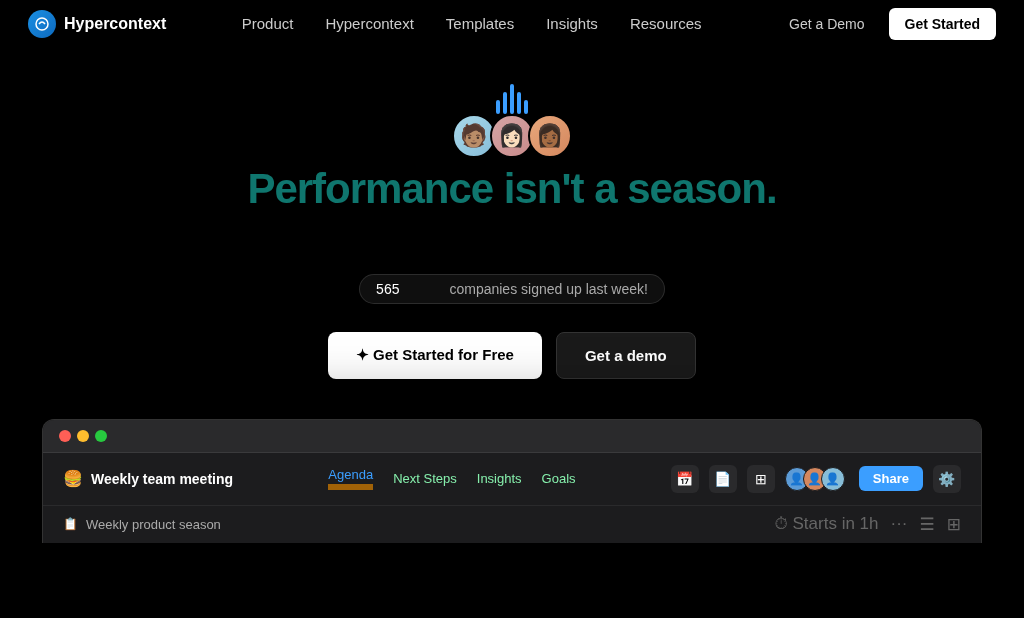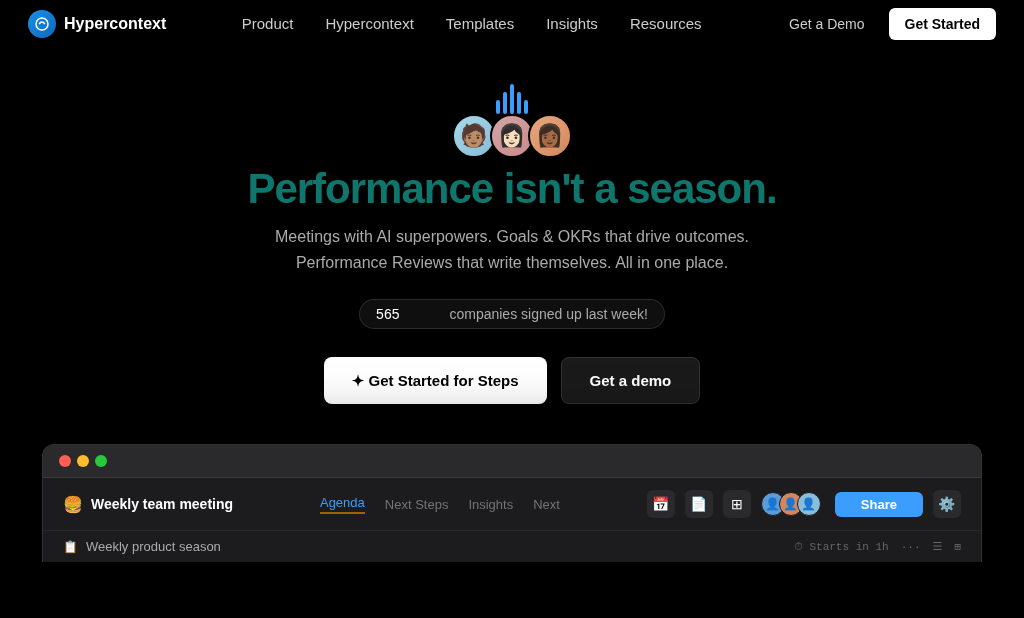--- a/index.html
+++ b/index.html
@@ -250,26 +250,26 @@
       font-size: 14px;
     }
     .meeting-icon { font-size: 16px; }
     .meeting-tabs {
       display: flex;
       align-items: center;
       gap: 20px;
     }
     .meeting-tab {
       font-size: 13px;
-      color: #737373;
+      color: #86efac;
       cursor: pointer;
     }
     .meeting-tab.active {
       color: #3b9eff;
-      border-bottom: 2px solid #a16207;
+      border-bottom: 6px solid #a16207;
       padding-bottom: 2px;
     }
     .meeting-actions {
       display: flex;
       align-items: center;
       gap: 10px;
     }
     .action-icon {
       width: 28px;
       height: 28px;
@@ -279,21 +279,21 @@
       align-items: center;
       justify-content: center;
       font-size: 14px;
       cursor: pointer;
     }
     .share-btn {
       background: #3b9eff;
       color: #fff;
       border: none;
       border-radius: 6px;
-      padding: 5px 26px;
+      padding: 5px 14px;
       font-size: 13px;
       font-weight: 600;
       cursor: pointer;
     }
     .meeting-member-avatars {
       display: flex;
       margin-right: 4px;
     }
     .mini-avatar {
       width: 24px;
@@ -320,23 +320,22 @@
       align-items: center;
       gap: 8px;
       font-size: 13px;
       color: #aaa;
     }
     .meeting-item-icon { font-size: 12px; color: #666; }
     .meeting-meta {
       display: flex;
       align-items: center;
       gap: 12px;
-      font-size: 11px;
+      font-size: 17px;
       color: #666;
-      font-family: Liberation Mono, monospace;
     }
   </style>
 </head>
 <body>
 
 <nav>
   <a class="nav-logo" href="#">
     <div class="logo-icon">
       <svg width="16" height="16" viewBox="0 0 16 16" fill="none">
         <circle cx="8" cy="8" r="6" stroke="white" stroke-width="1.5"></circle>
@@ -371,52 +370,51 @@
     <div class="avatars-row">
       <div class="avatar-circle avatar-1">🧑🏽</div>
       <div class="avatar-circle avatar-2">👩🏻</div>
       <div class="avatar-circle avatar-3">👩🏾</div>
     </div>
   </div>
 
   <h1 class="hero-headline">Performance isn't a season.</h1>
 
   <p class="hero-subtext">
-    <span>Meetings with AI superpowers. Goals &amp; OKRs that drive outcomes.</span><br>
-    <span>Performance Reviews that write themselves. All in one place.</span>
+    <br>
   </p>
 
   <div class="social-proof">
     <span class="social-proof-number">565</span>
     <span class="social-proof-text">companies signed up last week!</span>
   </div>
 
   <div class="cta-buttons">
-    <button class="btn-primary">✦ Get Started for Steps</button>
+    <button class="btn-primary">✦ Get Started for Free</button>
     <button class="btn-secondary">Get a demo</button>
   </div>
 
   <div class="app-preview">
     <div class="app-title-bar">
       <div class="traffic-lights">
         <div class="tl tl-red"></div>
         <div class="tl tl-yellow"></div>
         <div class="tl tl-green"></div>
       </div>
     </div>
     <div class="app-meeting-bar">
       <div class="meeting-title">
         <span class="meeting-icon">🍔</span>
         <span>Weekly team meeting</span>
       </div>
       <div class="meeting-tabs">
         <span class="meeting-tab active">Agenda</span>
         <span class="meeting-tab">Next Steps</span>
         <span class="meeting-tab">Insights</span>
-        <span class="meeting-tab">Next</span>
+        <span class="meeting-tab">Goals</span>
       </div>
       <div class="meeting-actions">
         <div class="action-icon">📅</div>
         <div class="action-icon">📄</div>
         <div class="action-icon">⊞</div>
         <div class="meeting-member-avatars">
           <div class="mini-avatar" style="background:#5c9bd6">👤</div>
           <div class="mini-avatar" style="background:#d4875e">👤</div>
           <div class="mini-avatar" style="background:#87bdd8">👤</div>
         </div>

